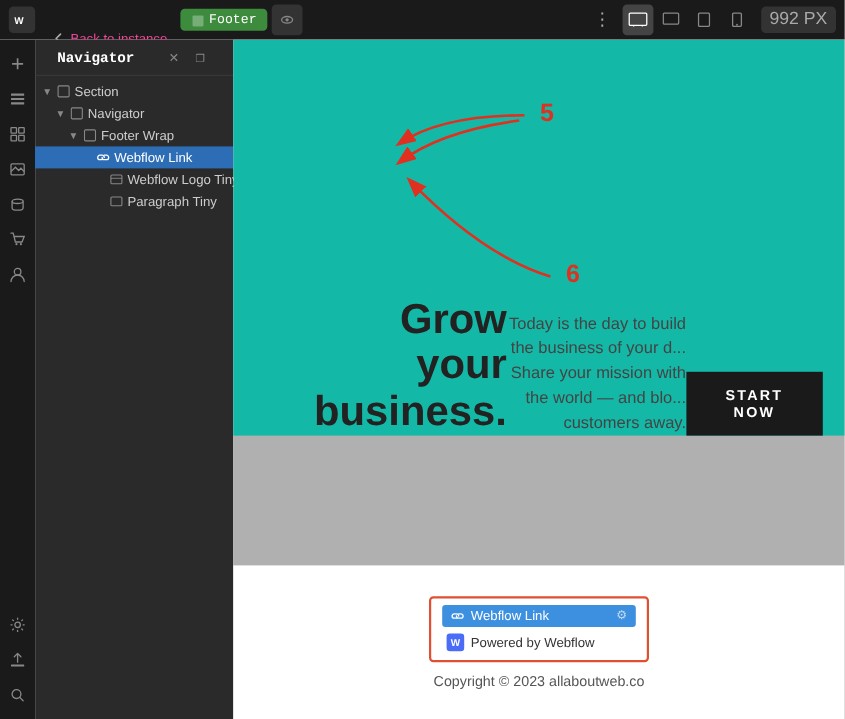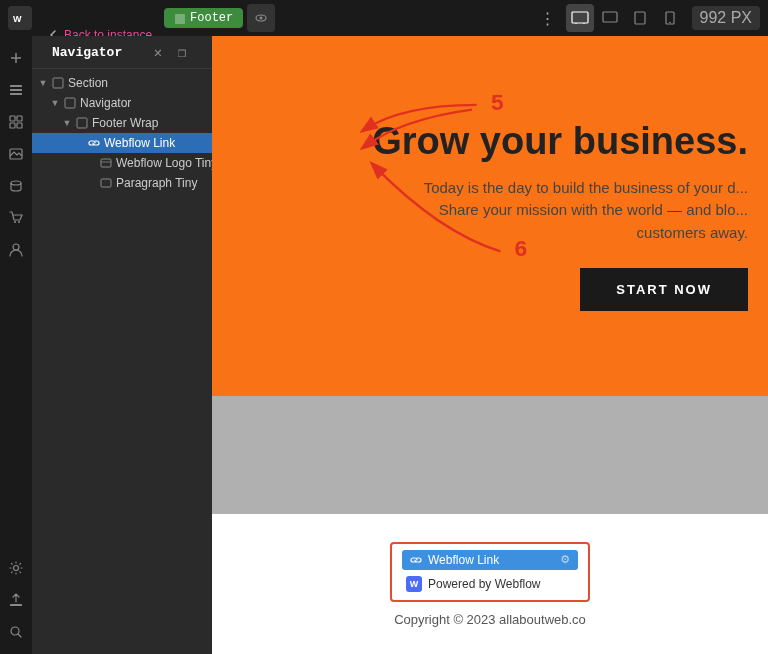--- a/index.html
+++ b/index.html
@@ -149,23 +149,23 @@
       background: #b0b0b0;
       position: relative;
       overflow: hidden;
     }
 
     
     .canvas-hero {
       position: absolute;
       top: 0; left: 0; right: 0;
       height: 360px;
-      background: #f97316;
+      background: #14b8a6;
       display: flex;
-      flex-direction: column;
+      flex-direction: row;
       align-items: flex-end;
       justify-content: center;
       padding-right: 20px;
       padding-left: 60px;
     }
     .canvas-hero-title {
       font-size: 38px;
       font-weight: 700;
       color: #222;
       text-align: right;

